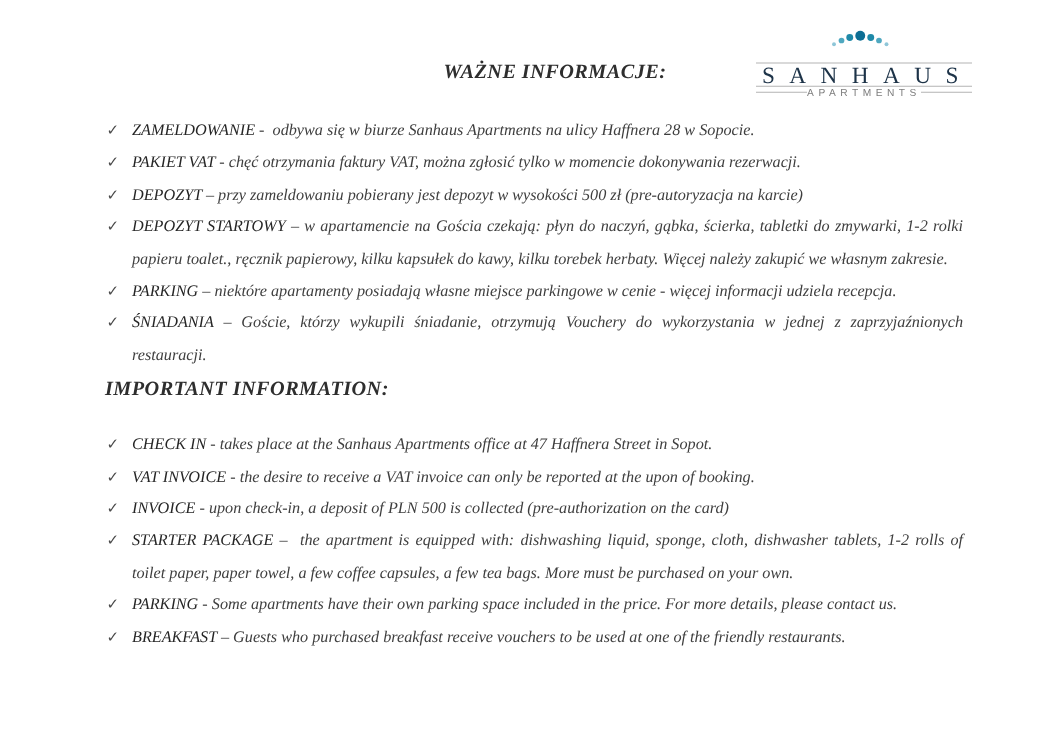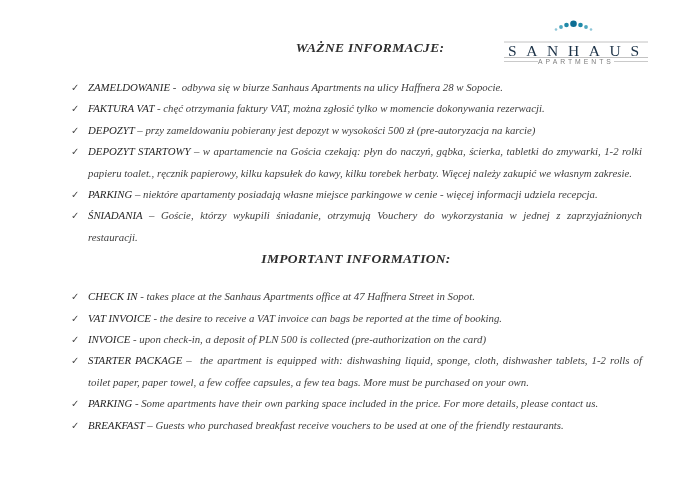--- a/index.html
+++ b/index.html
@@ -18,21 +18,21 @@
     list-style:none; margin:0; padding:0; font-style:italic;
     font-size:10.8px; line-height:21.4px; color:#3e3e3e;
   }
   li.item { position:relative; padding-left:18px; text-align:justify; }
   .check {
     position:absolute; left:1px; top:0; font-style:normal; font-size:10px;
     color:#4a4a4a; font-family:"DejaVu Sans", sans-serif;
   }
   .term { font-weight:normal; color:#262626; }
   .sub {
-    margin:3px 0 0 0; text-align:center; font-size:13.5px; font-weight:bold;
+    margin:3px 0 0 0; font-size:13.5px; font-weight:bold;
     font-style:italic; color:#2e2e2e; height:16px; line-height:16px;
     letter-spacing:0.3px;
   }
   ul.english-list { margin-top:19px; }
   .logo-name-text { font-family:"Liberation Serif", serif; }
   .logo-sub-text { font-family:"Liberation Sans", sans-serif; }
 </style>
 </head>
 <body>
 
@@ -60,21 +60,21 @@
 
   <div class="body-flow">
 
     <ul class="info-list">
       <li class="item">
         <span class="check">✓</span>
         <span><b class="term">ZAMELDOWANIE</b><span> - &nbsp;</span><span>odbywa się w biurze Sanhaus Apartments na ulicy Haffnera 28 w Sopocie.</span></span>
       </li>
       <li class="item">
         <span class="check">✓</span>
-        <span><b class="term">FAKTURA VAT</b><span> - </span><span>chęć otrzymania faktury VAT, można zgłosić tylko w momencie dokonywania rezerwacji.</span></span>
+        <span><b class="term">PAKIET VAT</b><span> - </span><span>chęć otrzymania faktury VAT, można zgłosić tylko w momencie dokonywania rezerwacji.</span></span>
       </li>
       <li class="item">
         <span class="check">✓</span>
         <span><b class="term">DEPOZYT</b><span> – </span><span>przy zameldowaniu pobierany jest depozyt w wysokości 500 zł (pre-autoryzacja na karcie)</span></span>
       </li>
       <li class="item">
         <span class="check">✓</span>
         <span><b class="term">DEPOZYT STARTOWY</b><span> – </span><span>w apartamencie na Gościa czekają: płyn do naczyń, gąbka, ścierka, tabletki do zmywarki, 1-2 rolki papieru toalet., ręcznik papierowy, kilku kapsułek do kawy, kilku torebek herbaty. Więcej należy zakupić we własnym zakresie.</span></span>
       </li>
       <li class="item">
@@ -89,21 +89,21 @@
 
     <h2 class="sub">IMPORTANT INFORMATION:</h2>
 
     <ul class="info-list english-list">
       <li class="item">
         <span class="check">✓</span>
         <span><b class="term">CHECK IN</b><span> - </span><span>takes place at the Sanhaus Apartments office at 47 Haffnera Street in Sopot.</span></span>
       </li>
       <li class="item">
         <span class="check">✓</span>
-        <span><b class="term">VAT INVOICE</b><span> - </span><span>the desire to receive a VAT invoice can bags be reported at the time of booking.</span></span>
+        <span><b class="term">VAT INVOICE</b><span> - </span><span>the desire to receive a VAT invoice can only be reported at the upon of booking.</span></span>
       </li>
       <li class="item">
         <span class="check">✓</span>
         <span><b class="term">INVOICE</b><span> - </span><span>upon check-in, a deposit of PLN 500 is collected (pre-authorization on the card)</span></span>
       </li>
       <li class="item">
         <span class="check">✓</span>
         <span><b class="term">STARTER PACKAGE</b><span> – &nbsp;</span><span>the apartment is equipped with: dishwashing liquid, sponge, cloth, dishwasher tablets, 1-2 rolls of toilet paper, paper towel, a few coffee capsules, a few tea bags. More must be purchased on your own.</span></span>
       </li>
       <li class="item">

